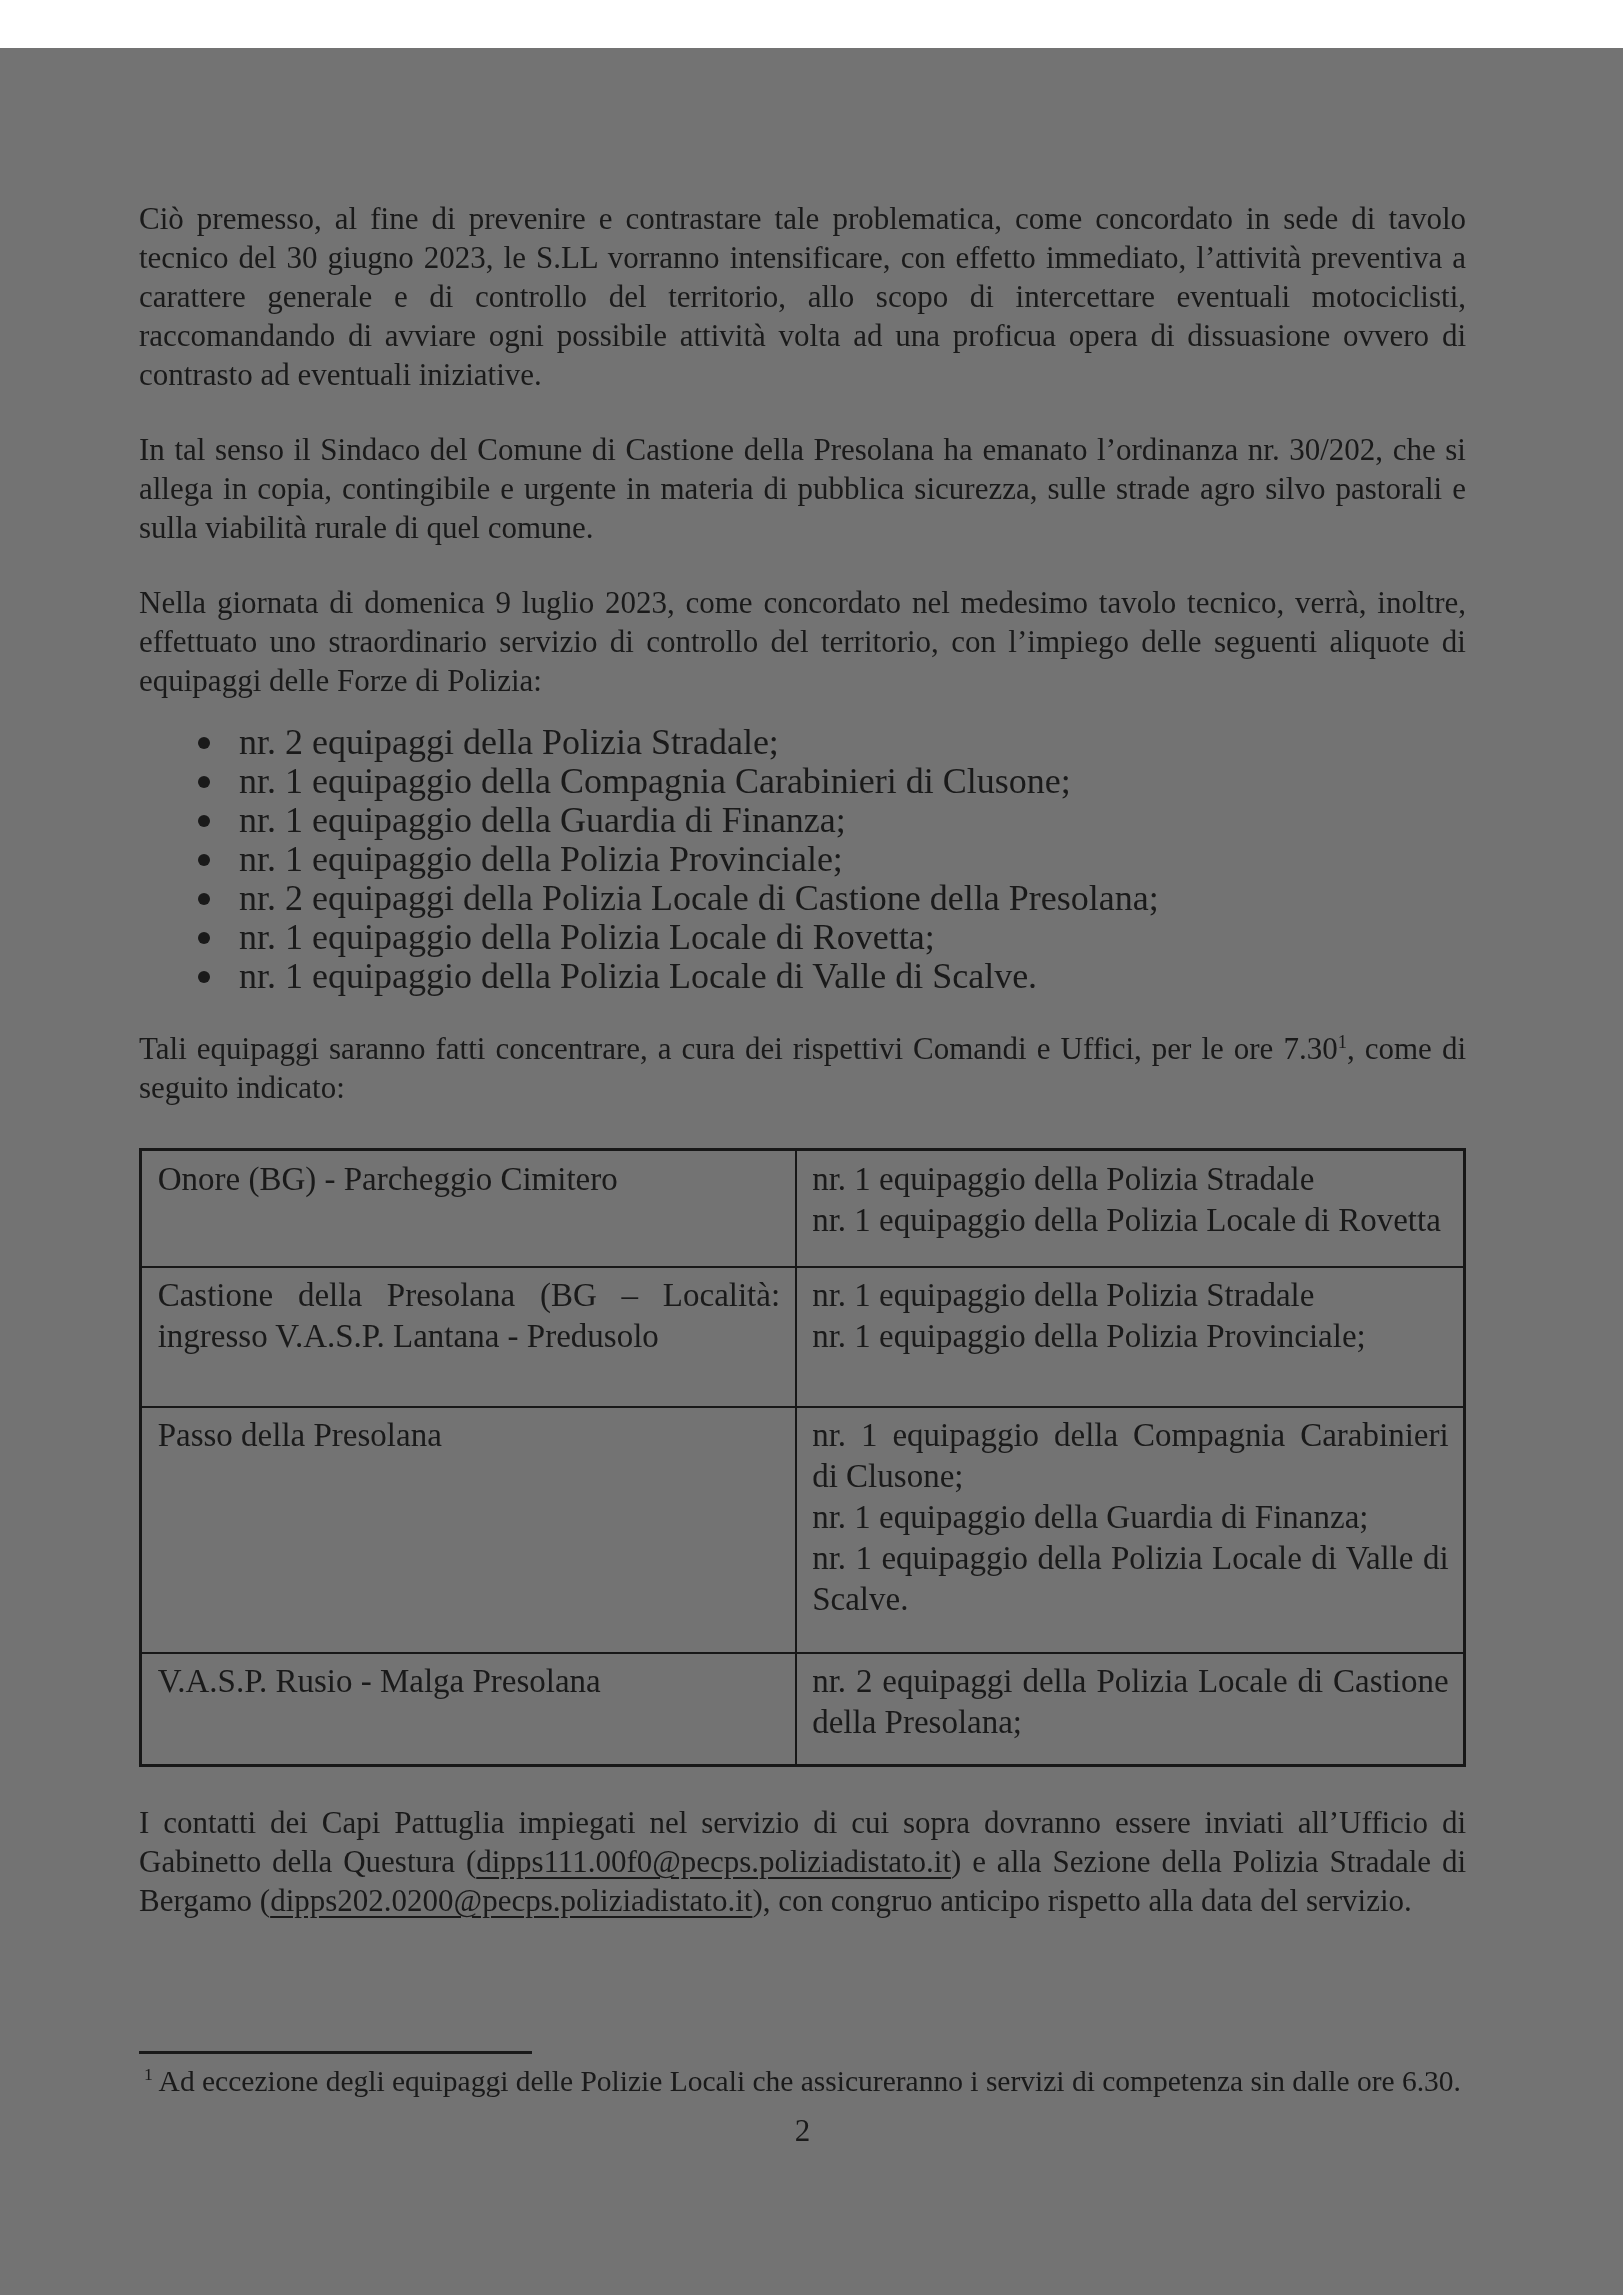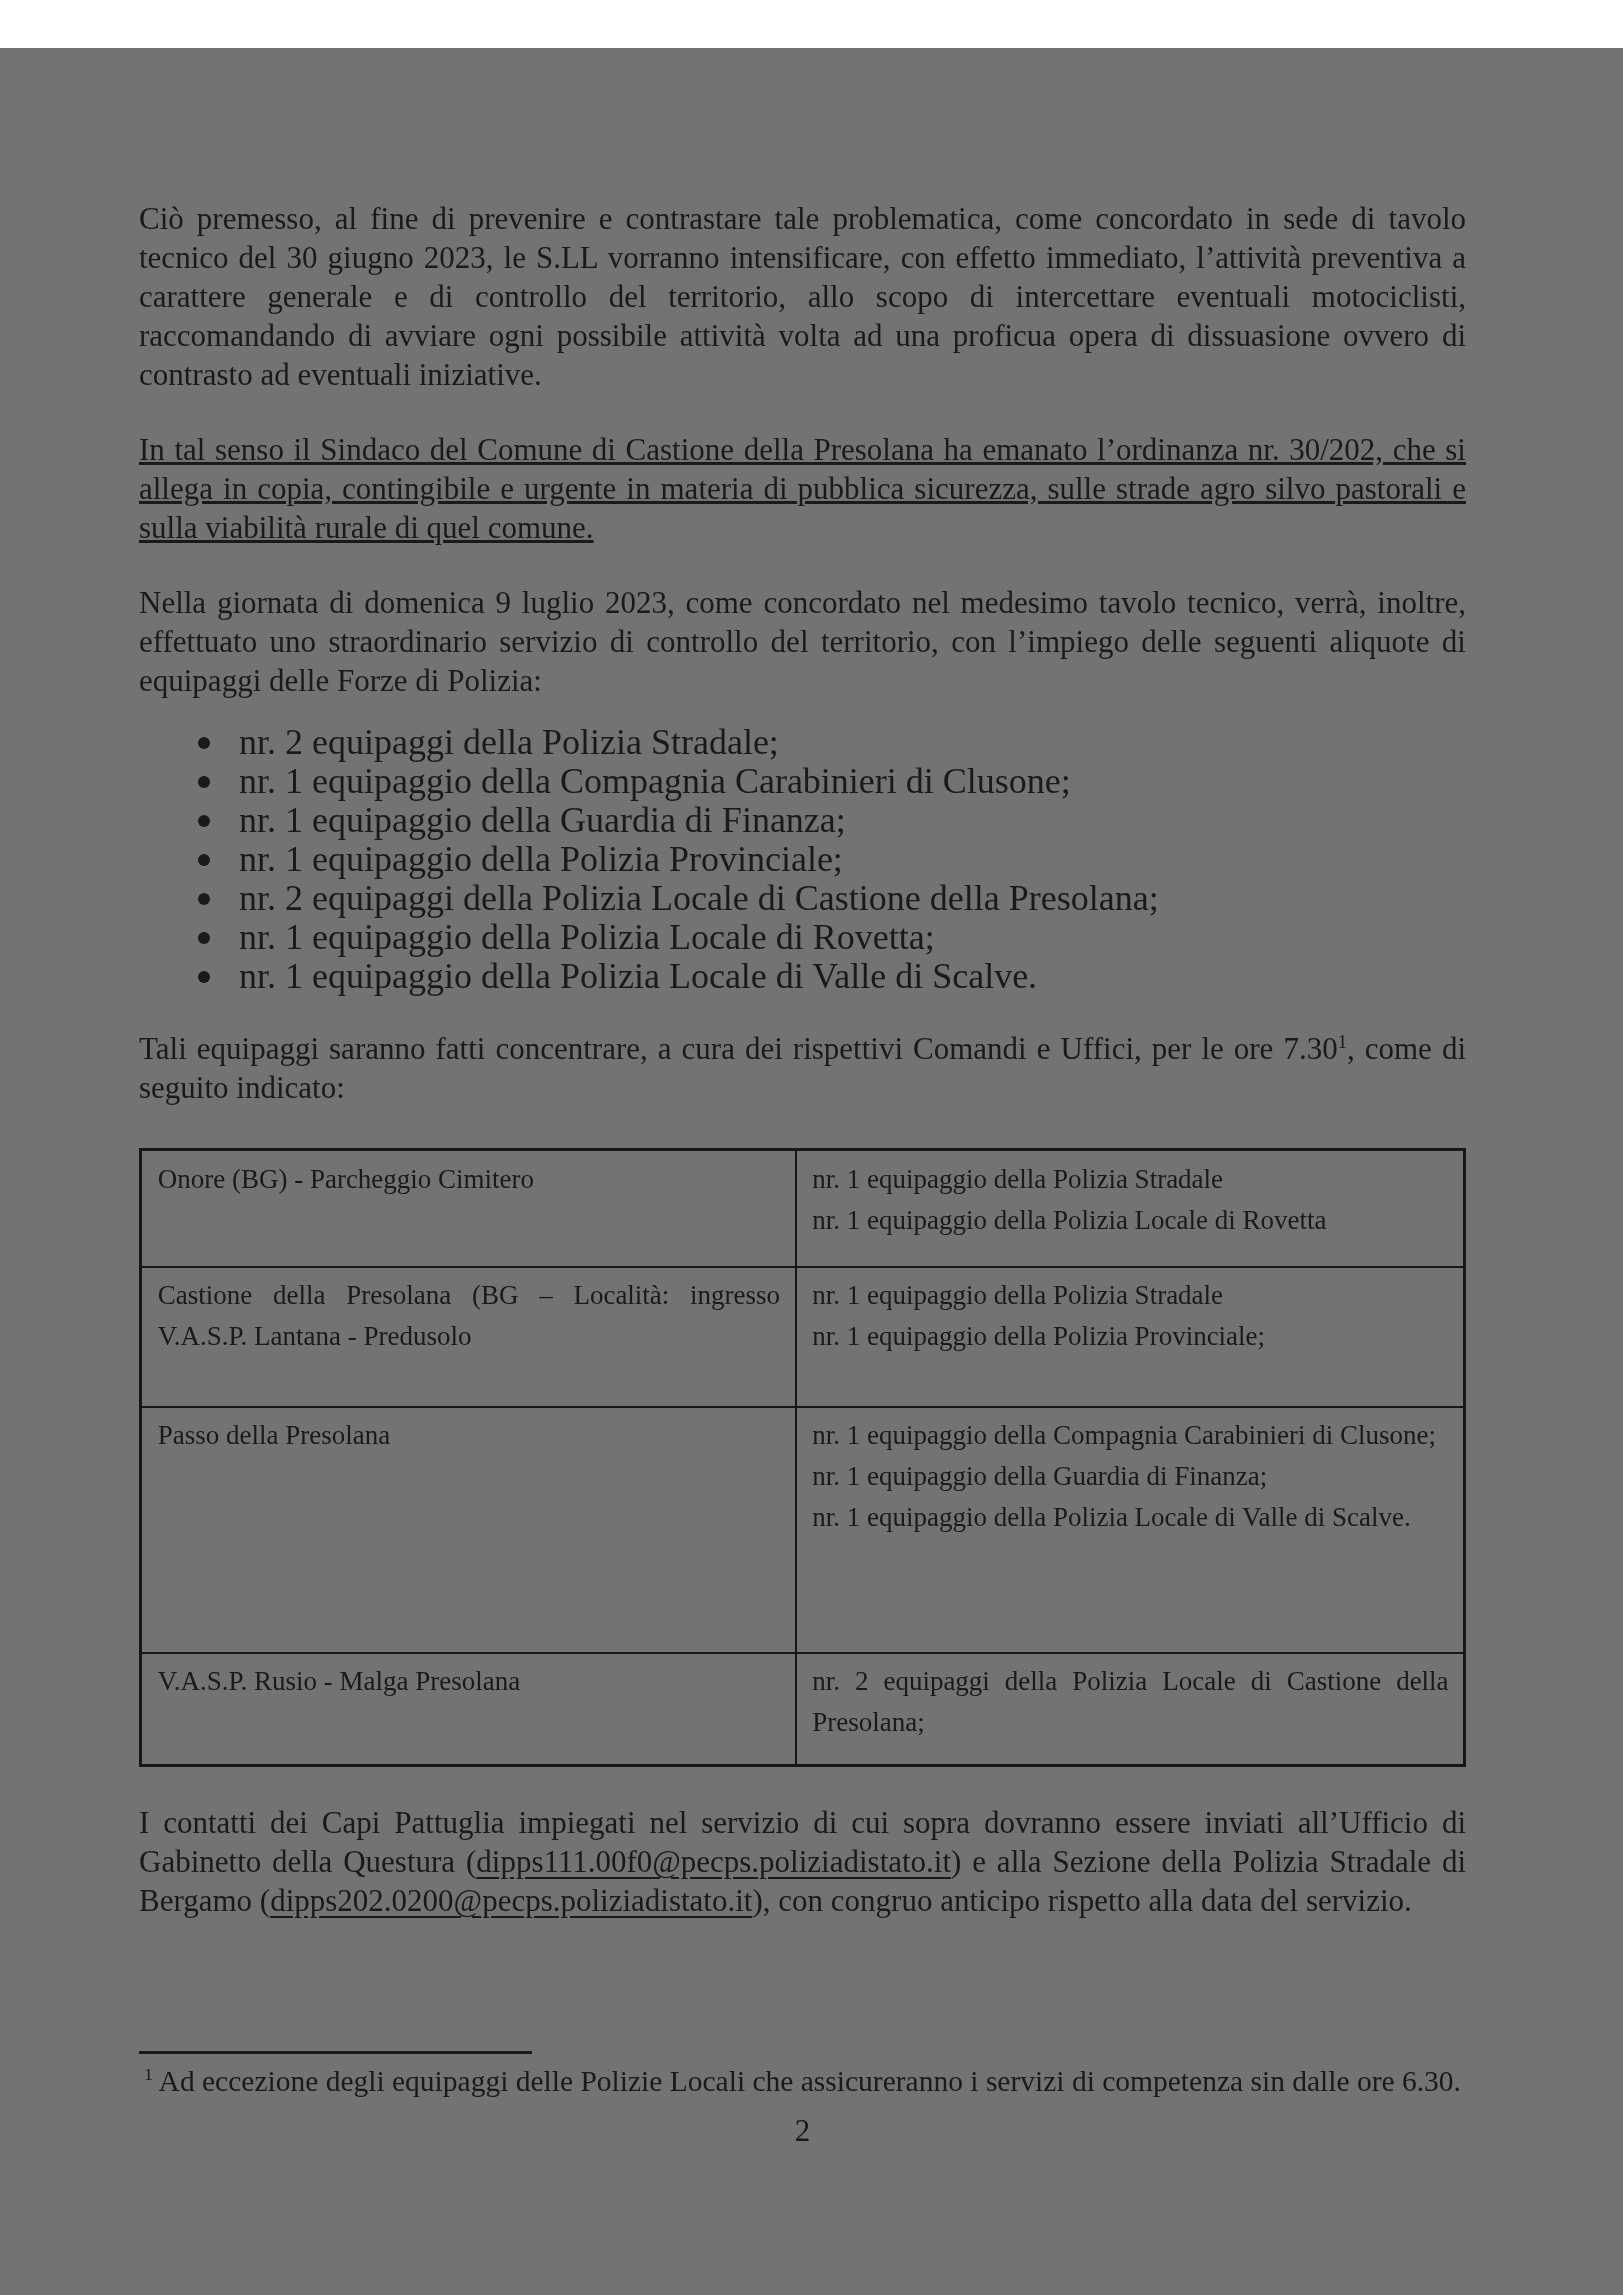--- a/index.html
+++ b/index.html
@@ -19,21 +19,21 @@
     height:100%;
     padding:151px 157px 0 139px;
   }
   p{margin:0;}
   .body{
     font-size:31px;
     line-height:39px;
     text-align:justify;
   }
   .p-premise{margin-bottom:36px;}
-  .p-ordinance{margin-bottom:36px;text-decoration:underline;}
+  .p-ordinance{margin-bottom:36px;}
   .p-service{margin-bottom:23px;}
   .bullet-list{
     list-style:none;
     margin:0 0 33px 0;
     padding:0;
   }
   .bullet-item{
     position:relative;
     padding-left:100px;
     font-size:36px;
@@ -58,21 +58,21 @@
   table.patrol-table{
     border-collapse:collapse;
     table-layout:fixed;
     width:100%;
     margin:0 0 36px 0;
     border:3.3px solid #171717;
   }
   table.patrol-table td{
     border:2.6px solid #171717;
     vertical-align:top;
-    font-size:27px;
+    font-size:33px;
     line-height:41px;
     padding:7.9px 14.4px 0 15.7px;
   }
   col.col-loc{width:655px;}
   tr.row-1{height:117px;}
   tr.row-2{height:140px;padding-left:45px;}
   tr.row-3{height:246px;}
   tr.row-4{height:113px;}
   td.cell-loc{text-align:justify;}
   .unit{text-align:justify;}

